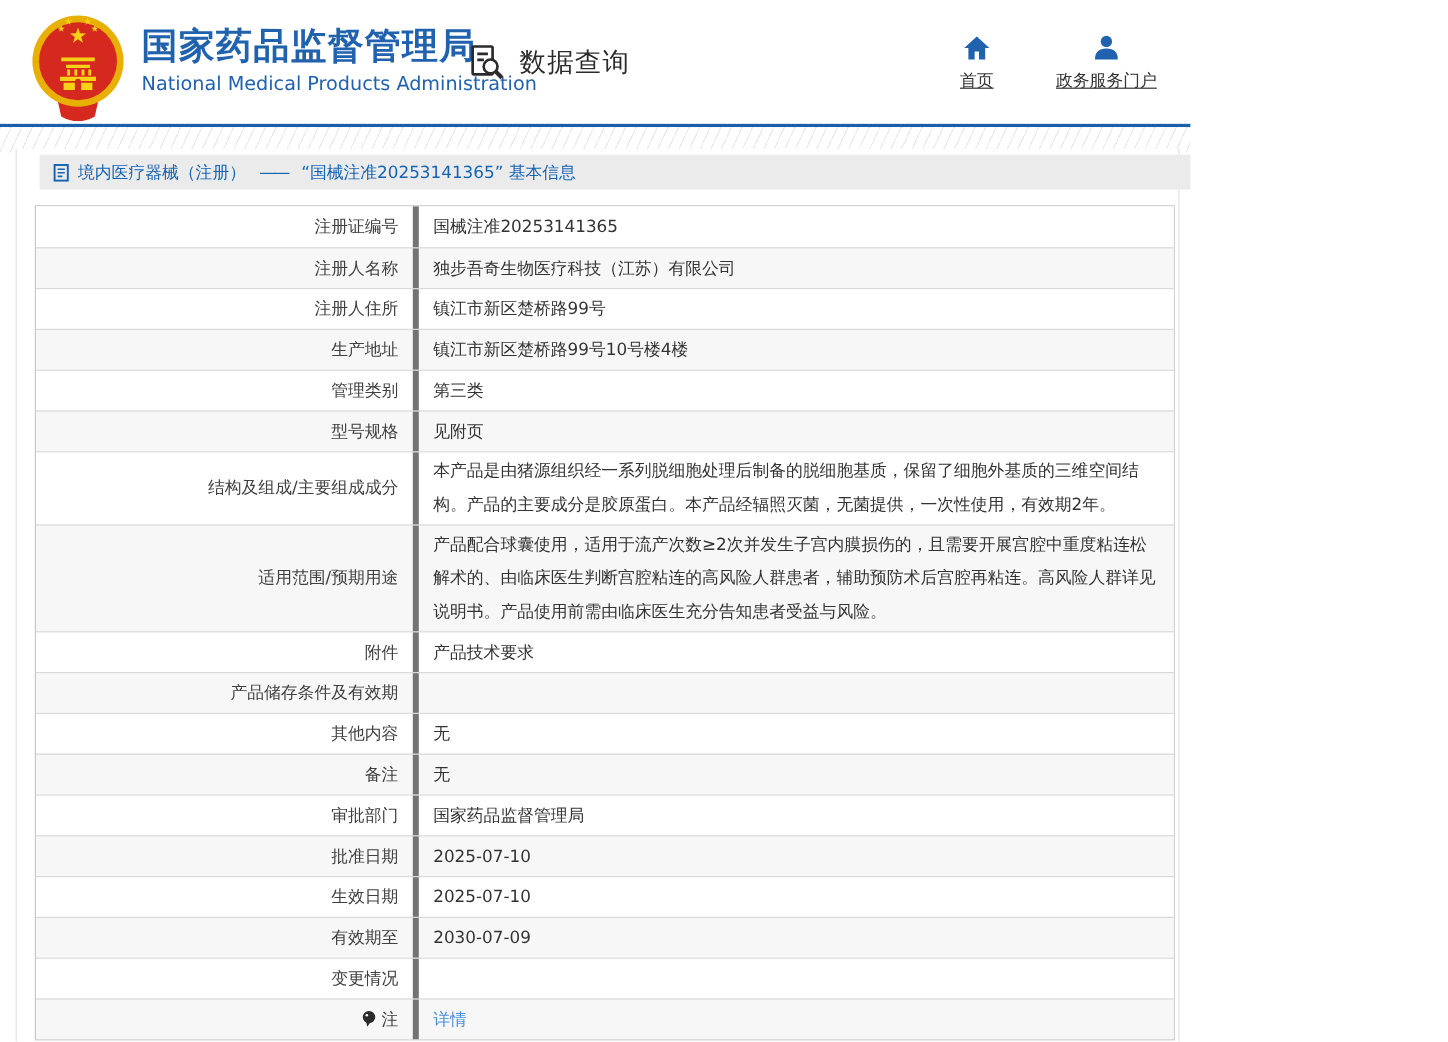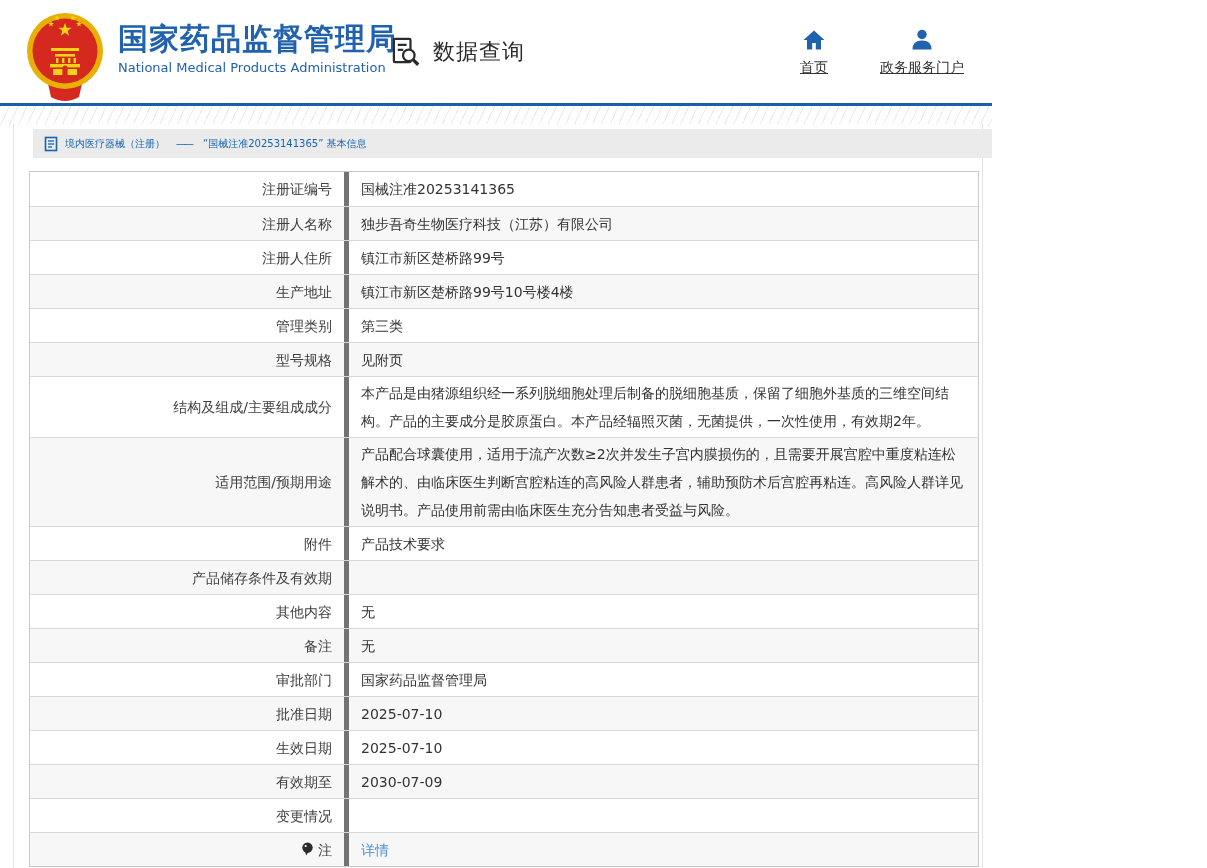--- a/index.html
+++ b/index.html
@@ -12,21 +12,21 @@
   .page { position: relative; width: 992px; height: 868px; }
 
   
   .site-header { position: relative; height: 103px; background: #fff; }
   .emblem { position: absolute; left: 25px; top: 9px; width: 80px; height: 92px; }
   .title-block { position: absolute; left: 118px; top: 22px; }
   .title-cn {
     font-size: 30px; font-weight: bold; color: #2062ae;
     letter-spacing: 1px; line-height: 1.1; white-space: nowrap;
   }
-  .title-en { font-size: 13px; color: #2062ae; margin-top: 5px; white-space: nowrap; }
+  .title-en { font-size: 16px; color: #2062ae; margin-top: 5px; white-space: nowrap; }
   .section-title {
     position: absolute; left: 390px; top: 36px;
     display: flex; align-items: center; gap: 12px;
   }
   .section-title .txt { font-size: 22px; color: #2b2b2b; letter-spacing: 1px; }
   .top-nav {
     position: absolute; right: 28px; top: 28px;
     display: flex; gap: 52px;
   }
   .nav-item {
@@ -46,21 +46,21 @@
   .content-panel {
     position: absolute; left: 13px; right: 9px; top: 124px; bottom: 0;
     background: #fff;
     border-left: 1px solid #e2e2e2; border-right: 1px solid #e2e2e2;
   }
   .breadcrumb {
     margin: 5px 0 0 19px; margin-right: -10px;
     height: 29px; background: #ebebeb;
     display: flex; align-items: center; gap: 7px;
     padding-left: 11px;
-    font-size: 10px; color: #1464b4;
+    font-size: 14px; color: #1464b4;
   }
   .breadcrumb .sep { margin: 0 4px; letter-spacing: -2px; }
 
   
   .info-table {
     margin: 13px 3px 0 15px;
     border: 1px solid #c9c9c9;
     font-size: 14px;
   }
   .trow { display: flex; min-height: 34px; background: #fff; }

